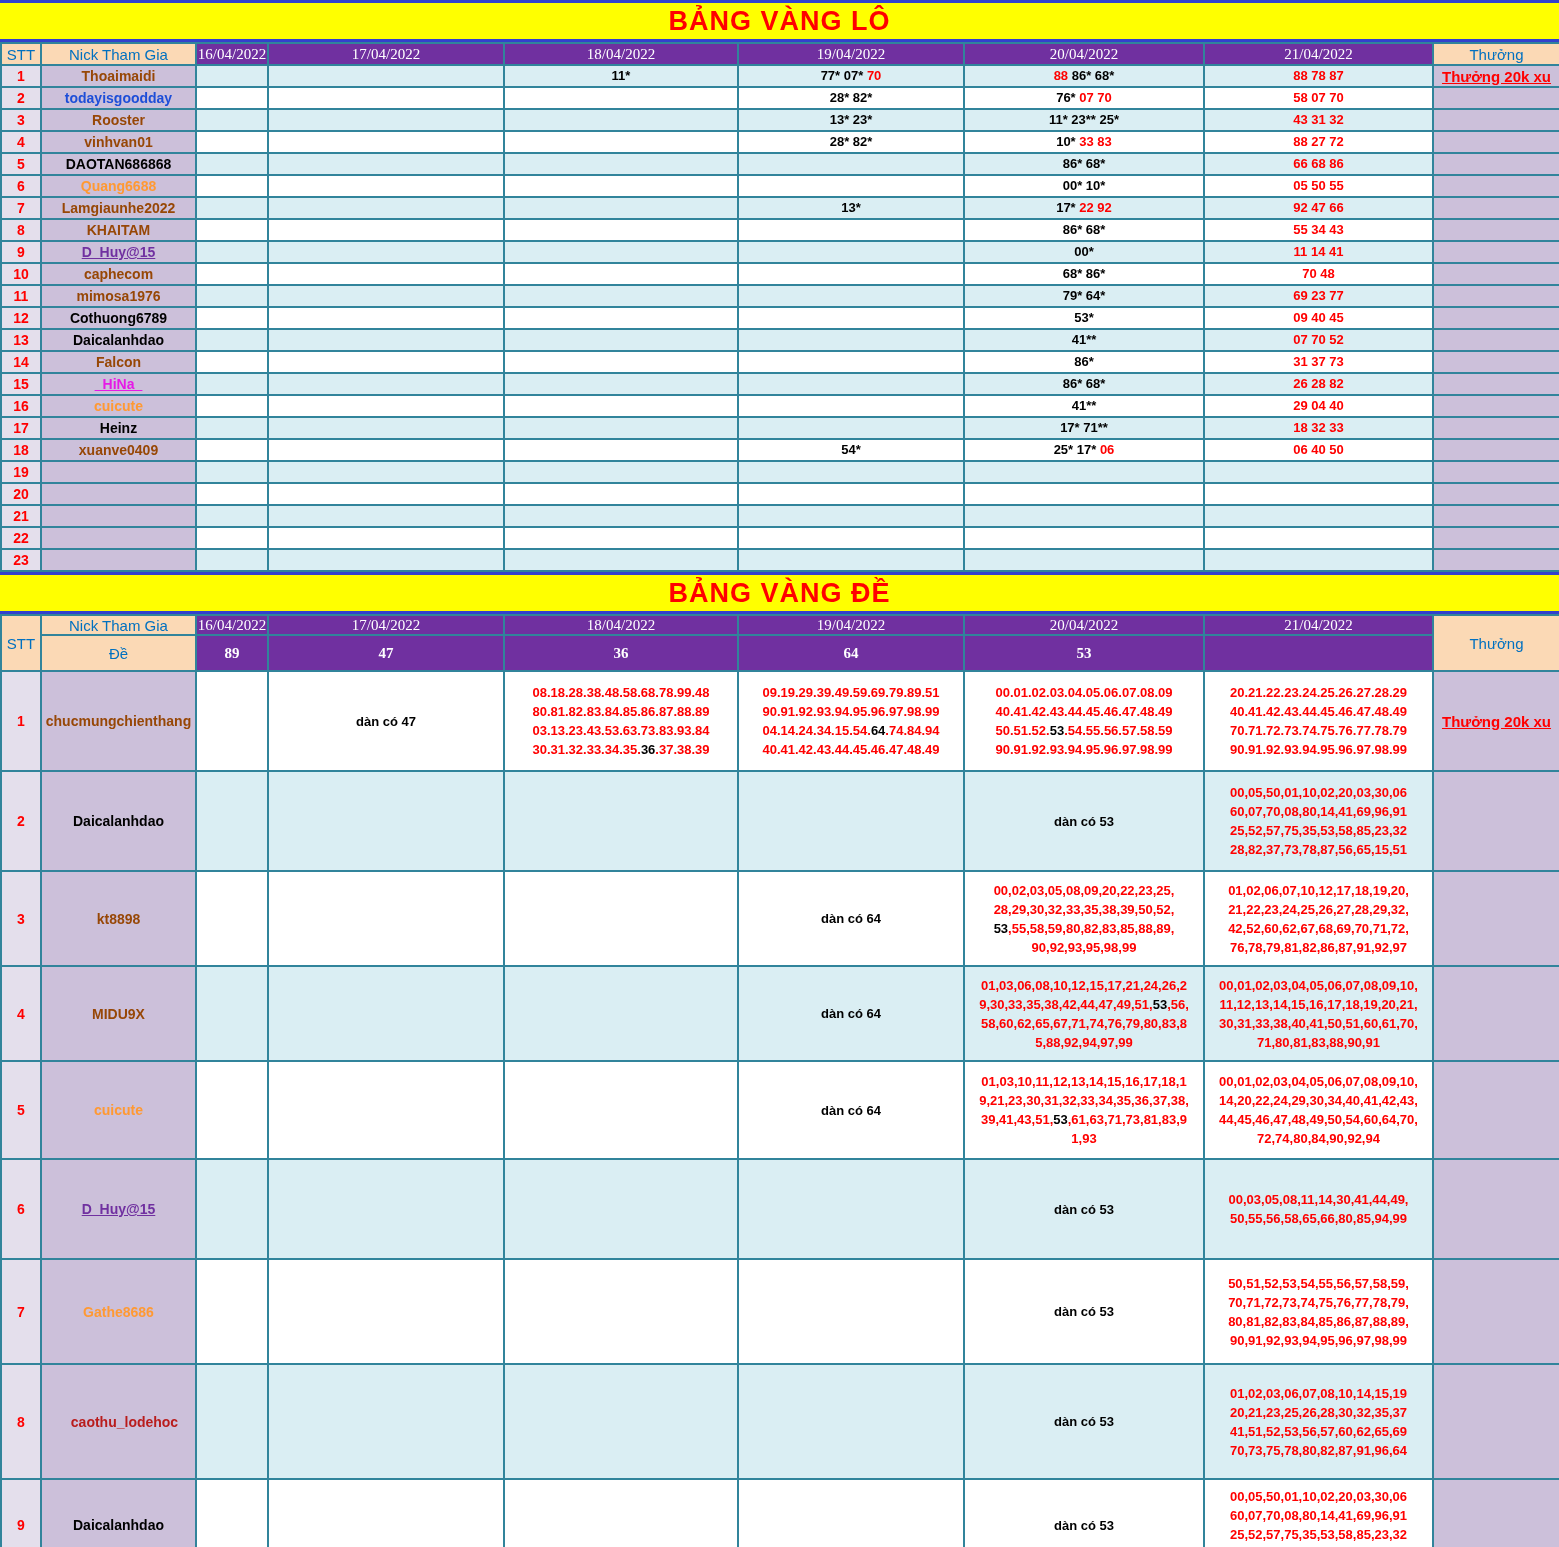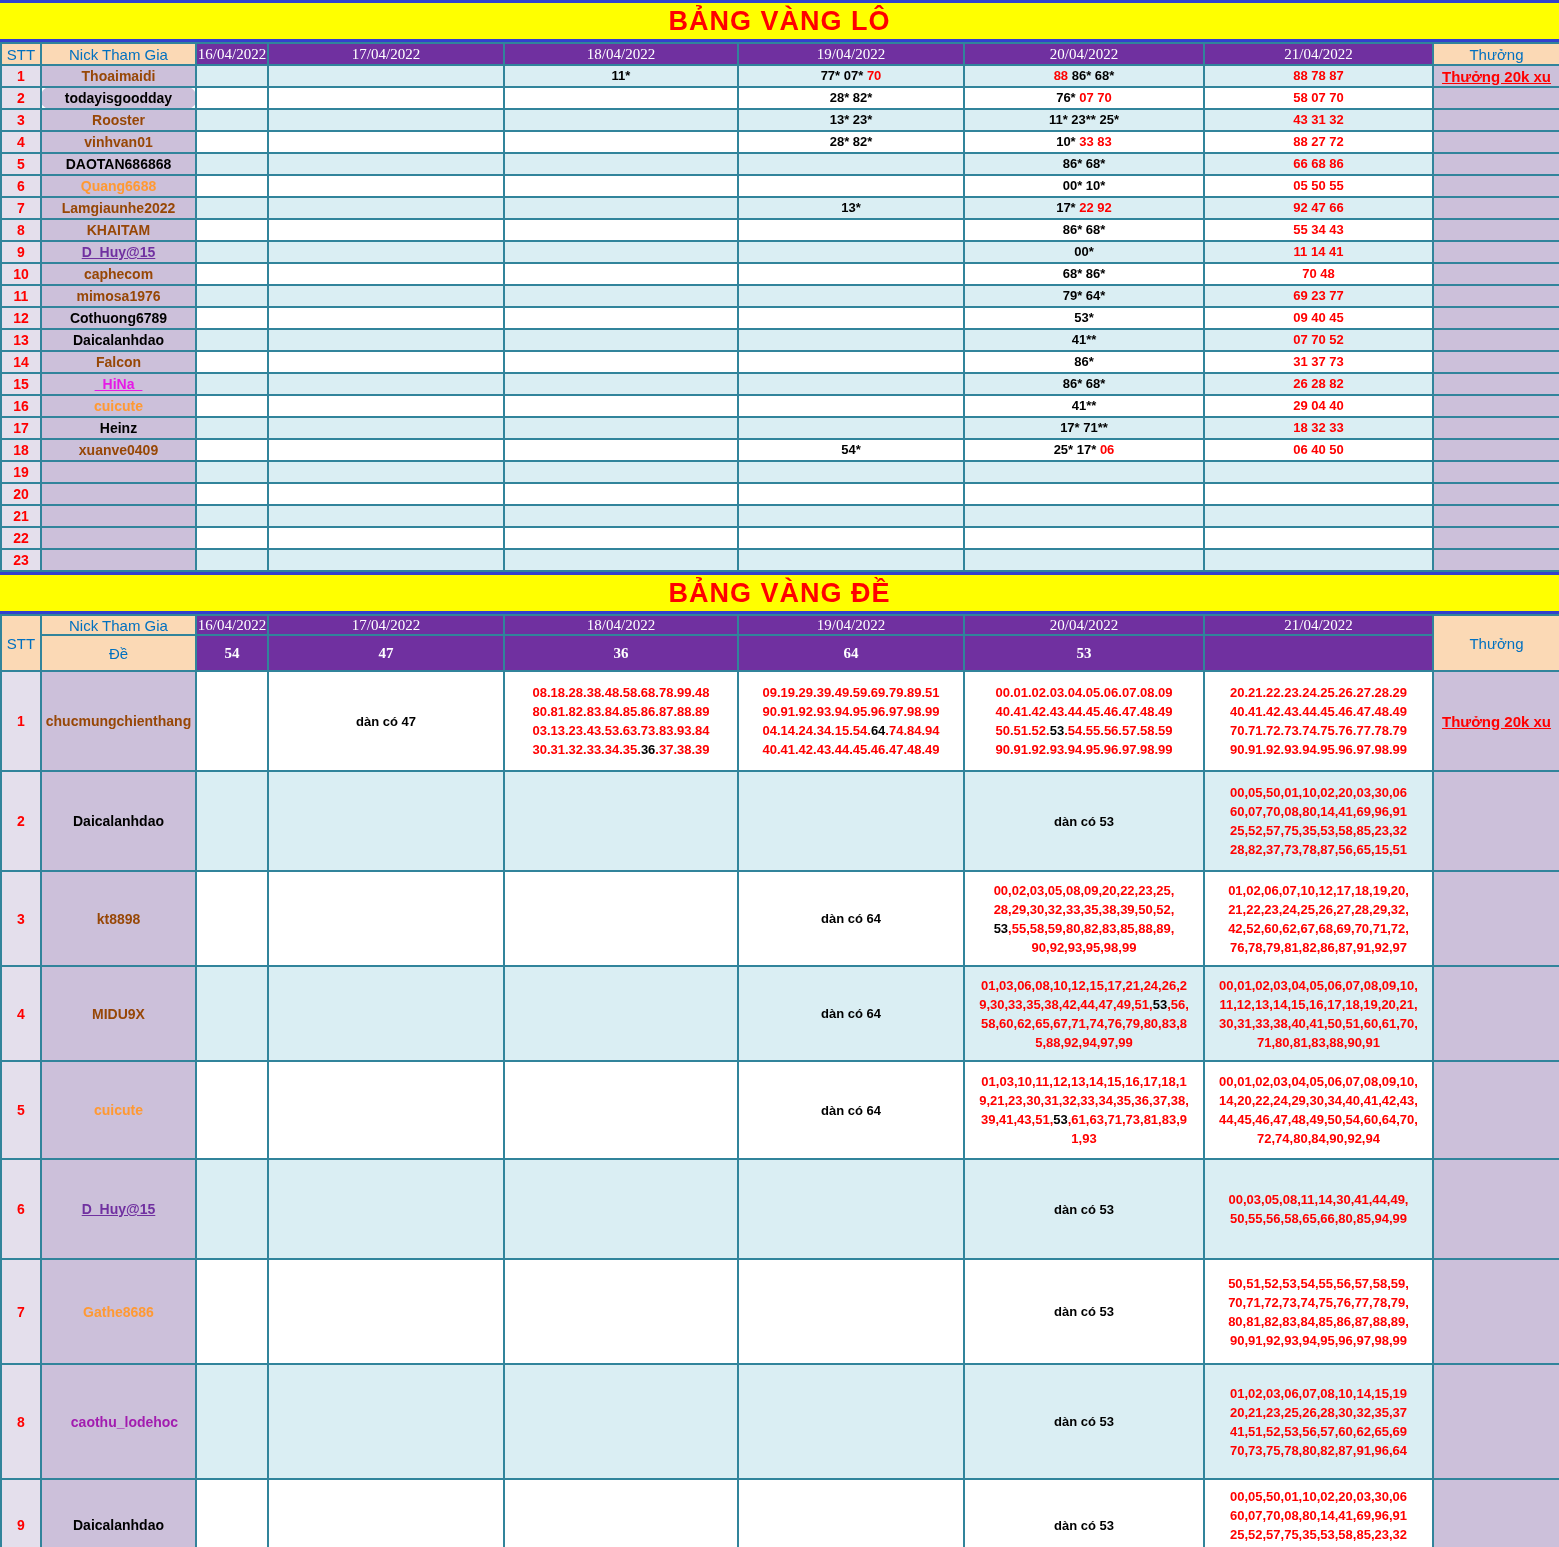--- a/index.html
+++ b/index.html
@@ -77,21 +77,21 @@
           <td class="data"></td>
           <td class="data"></td>
           <td class="data">11*</td>
           <td class="data"><span class="c-k">77* 07* </span><span class="c-r">70</span></td>
           <td class="data"><span class="c-r">88</span><span class="c-k"> 86* 68*</span></td>
           <td class="data"><span class="c-r">88 78 87</span></td>
           <td class="reward">Thưởng 20k xu</td>
         </tr>
         <tr>
           <td class="stt">2</td>
-          <td class="nick" style="color: #000000; border-radius: 9px;">todayisgoodday</td>
+          <td class="nick" style="color: #1d4ed8;">todayisgoodday</td>
           <td class="data"></td>
           <td class="data"></td>
           <td class="data"></td>
           <td class="data">28* 82*</td>
           <td class="data"><span class="c-k">76* </span><span class="c-r">07 70</span></td>
           <td class="data"><span class="c-r">58 07 70</span></td>
           <td class="reward"></td>
         </tr>
         <tr class="alt">
           <td class="stt">3</td>
@@ -348,21 +348,21 @@
           <th class="date">16/04/2022</th>
           <th class="date">17/04/2022</th>
           <th class="date">18/04/2022</th>
           <th class="date">19/04/2022</th>
           <th class="date">20/04/2022</th>
           <th class="date">21/04/2022</th>
           <th class="peach" rowspan="2">Thưởng</th>
         </tr>
       <tr id="de-head-2" style="height:36px">
           <th class="peach">Đề</th>
-          <th class="subval">54</th>
+          <th class="subval">89</th>
           <th class="subval">47</th>
           <th class="subval">36</th>
           <th class="subval">64</th>
           <th class="subval">53</th>
           <th class="subval"></th>
         </tr>
     </thead>
     <tbody id="de-body">
         <tr style="height: 100px;">
           <td class="stt">1</td>
@@ -436,21 +436,21 @@
           <td class="data"></td>
           <td class="data"></td>
           <td class="data"></td>
           <td class="data"></td>
           <td class="data">dàn có 53</td>
           <td class="data"><span class="c-r">50,51,52,53,54,55,56,57,58,59,</span><br><span class="c-r">70,71,72,73,74,75,76,77,78,79,</span><br><span class="c-r">80,81,82,83,84,85,86,87,88,89,</span><br><span class="c-r">90,91,92,93,94,95,96,97,98,99</span></td>
           <td class="reward"></td>
         </tr>
         <tr class="alt" style="height: 115px;">
           <td class="stt">8</td>
-          <td class="nick" style="color: #a21caf; padding-left: 12px;">caothu_lodehoc</td>
+          <td class="nick" style="color: #b91c1c; padding-left: 12px;">caothu_lodehoc</td>
           <td class="data"></td>
           <td class="data"></td>
           <td class="data"></td>
           <td class="data"></td>
           <td class="data">dàn có 53</td>
           <td class="data"><span class="c-r">01,02,03,06,07,08,10,14,15,19</span><br><span class="c-r">20,21,23,25,26,28,30,32,35,37</span><br><span class="c-r">41,51,52,53,56,57,60,62,65,69</span><br><span class="c-r">70,73,75,78,80,82,87,91,96,64</span></td>
           <td class="reward"></td>
         </tr>
         <tr style="height: 92px;">
           <td class="stt">9</td>

